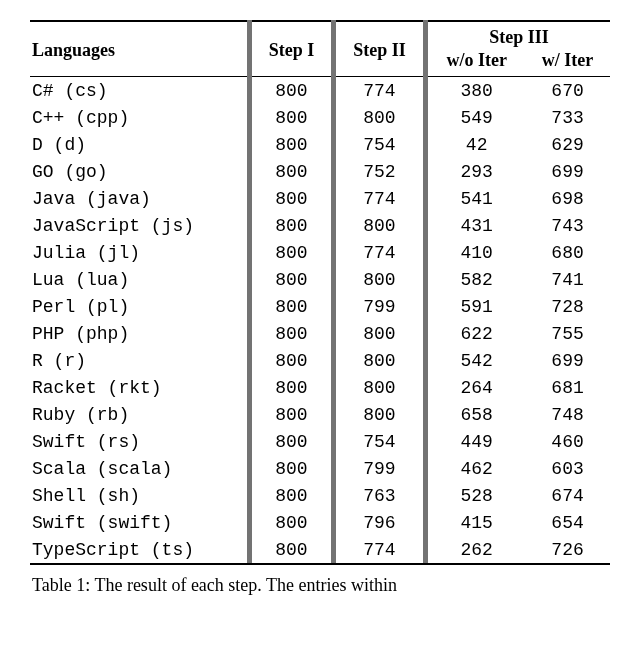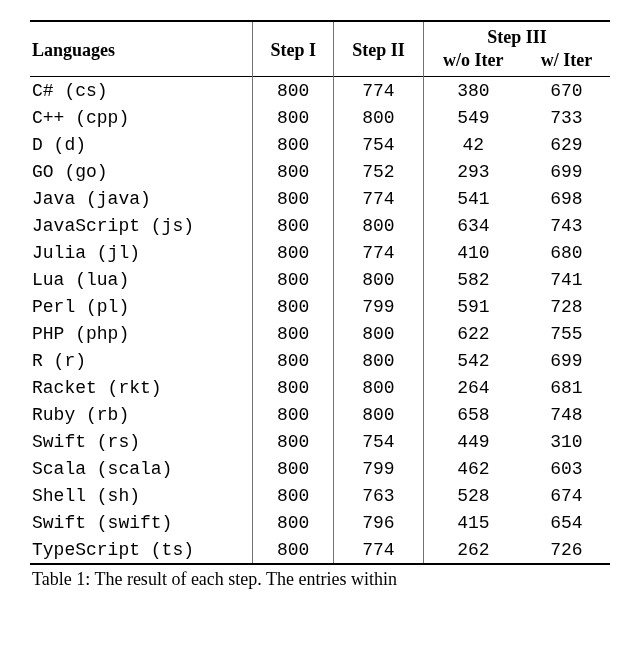--- a/index.html
+++ b/index.html
@@ -28,32 +28,32 @@
       text-align: left;
       padding-left: 2px;
     }
     th.lang {
       text-align: left;
       padding-left: 2px;
     }
     .top-border { border-top: 2px solid #000; }
     .mid-border { border-top: 1.2px solid #000; font-family: Liberation Mono, monospace; }
     .bot-border { border-bottom: 2px solid #000; }
-    .sep-right { border-right: 1px solid #737373; }
+    .sep-right { border-right: 5px solid #737373; }
     .header1 th {
       vertical-align: middle;
       padding-top: 5px;
       padding-bottom: 2px;
     }
     .header2 th {
       padding-top: 0;
       padding-bottom: 5px;
     }
     .caption {
-      margin-top: 4px;
+      margin-top: 10px;
       padding: 0 2px;
       font-size: 18px;
     }
   </style>
 </head>
 <body>
 
 <table>
   <thead>
     <tr class="header1 top-border">
@@ -100,21 +100,21 @@
         <td class="lang sep-right">Java (java)</td>
         <td class="sep-right">800</td>
         <td class="sep-right">774</td>
         <td>541</td>
         <td>698</td>
       </tr>
       <tr>
         <td class="lang sep-right">JavaScript (js)</td>
         <td class="sep-right">800</td>
         <td class="sep-right">800</td>
-        <td>634</td>
+        <td>431</td>
         <td>743</td>
       </tr>
       <tr>
         <td class="lang sep-right">Julia (jl)</td>
         <td class="sep-right">800</td>
         <td class="sep-right">774</td>
         <td>410</td>
         <td>680</td>
       </tr>
       <tr>
@@ -157,21 +157,21 @@
         <td class="sep-right">800</td>
         <td class="sep-right">800</td>
         <td>658</td>
         <td>748</td>
       </tr>
       <tr>
         <td class="lang sep-right">Swift (rs)</td>
         <td class="sep-right">800</td>
         <td class="sep-right">754</td>
         <td>449</td>
-        <td>310</td>
+        <td>460</td>
       </tr>
       <tr>
         <td class="lang sep-right">Scala (scala)</td>
         <td class="sep-right">800</td>
         <td class="sep-right">799</td>
         <td>462</td>
         <td>603</td>
       </tr>
       <tr>
         <td class="lang sep-right">Shell (sh)</td>

